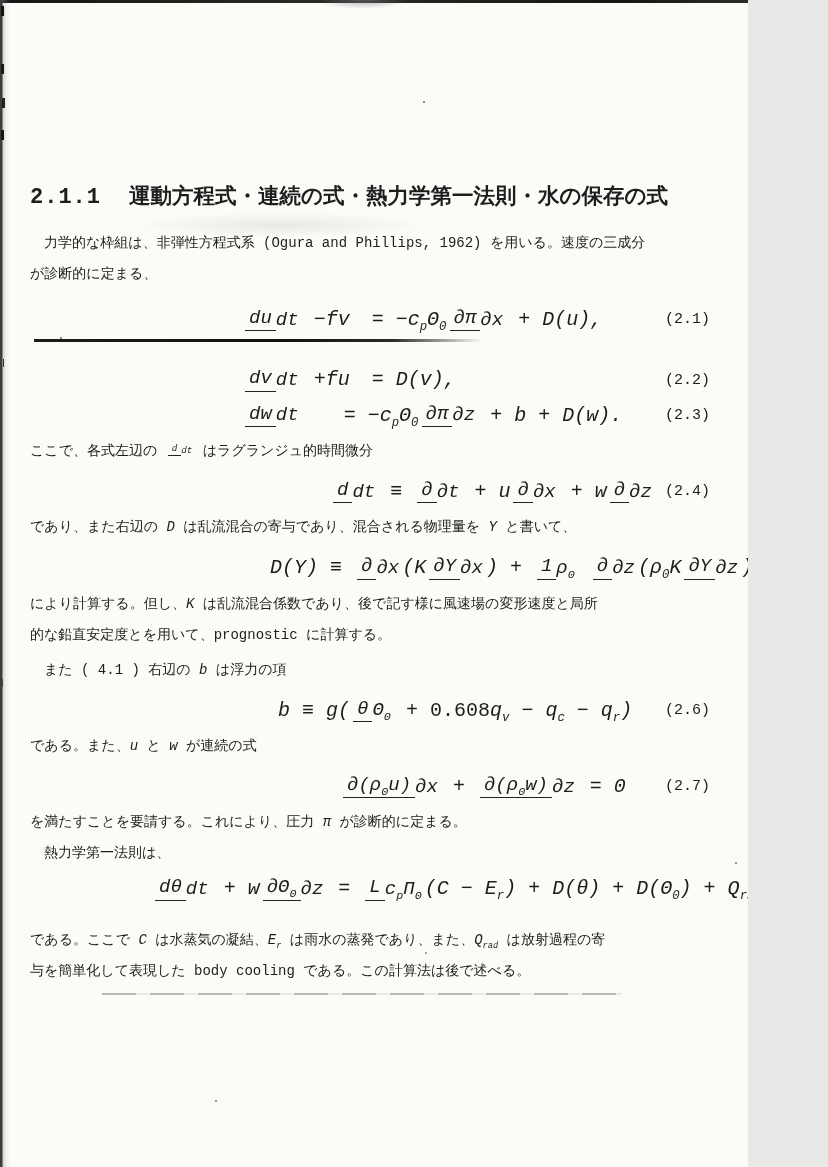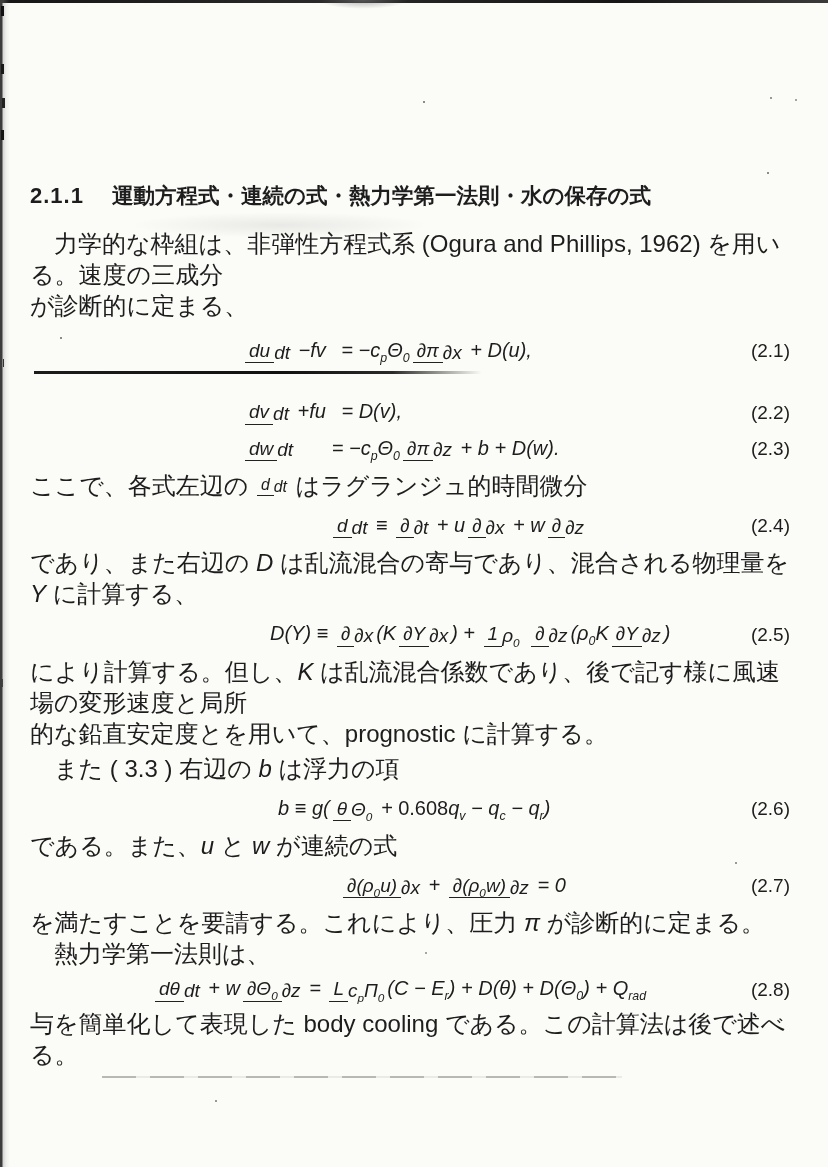--- a/index.html
+++ b/index.html
@@ -1,22 +1,22 @@
 <!DOCTYPE html>
 <html lang="ja"><head>
 <meta charset="utf-8">
 <style>
   html,body{margin:0;padding:0;background:#e8e8e6;}
   .page{
     position:relative;
-    width:828px;height:1167px;
+    width:748px;height:1167px;
     background:#fbfbf8;
     overflow:hidden;
     color:#1d1d1d;
-    font-family:Liberation Sans, sans-serif;
+    font-family:Liberation Mono, monospace;
   }
   
   .top-edge{position:absolute;top:0;left:0;width:828px;height:3px;
     background:linear-gradient(90deg,#161616 0%,#2a2a2a 40%,#161616 75%,#3a3a3a 100%);}
   .top-blob{position:absolute;top:0;left:318px;width:90px;height:9px;border-radius:0 0 50% 50%;
     background:radial-gradient(ellipse at center top,rgba(120,120,120,.55),rgba(120,120,120,0) 70%);}
   .left-edge{position:absolute;top:0;left:0;width:10px;height:1167px;
     background:linear-gradient(90deg,#3c3c3c 0,#3c3c3c 2px,rgba(140,140,140,.35) 3px,rgba(170,170,170,.15) 6px,rgba(170,170,170,0) 10px);}
   .left-marks{position:absolute;left:1px;top:6px;width:3px;height:10px;background:#111;
     box-shadow:0 58px 0 0 #191919, 1px 92px 0 0 #222, 0 124px 0 0 #151515, 1px 352px 0 -1px #333, 0 672px 0 -1px #444;}
@@ -25,47 +25,47 @@
       672px -75px 0 0 #666, 755px 75px 0 0 #555, -35px 90px 0 0 #666,
       640px 615px 0 0 #777, 330px 705px 0 0 #888, 745px 225px 0 0 #999, 120px 853px 0 0 #777;}
   .smudge{position:absolute;left:130px;top:212px;width:300px;height:26px;
     background:radial-gradient(ellipse at center,rgba(120,120,120,.14),rgba(120,120,120,0) 70%);}
   
   .content{position:relative;padding:181px 30px 0 30px;}
   .heading{font-weight:bold;margin:0 0 18px 0;white-space:nowrap;}
   .h-num{font-size:22px;letter-spacing:1px;margin-right:28px;}
   .h-title{font-size:21.5px;}
   .para{margin:0 0 4px 0;}
-  .line{line-height:31px;font-size:24px;min-height:31px;}
+  .line{line-height:31px;font-size:14px;min-height:31px;}
   .t{font-style:normal;}
   .mi{font-style:italic;}
   .mr{font-style:normal;}
   sub.ms{font-size:.62em;font-style:italic;line-height:0;}
   
   .frac{display:inline-flex;flex-direction:row;align-items:center;
     vertical-align:middle;margin:0 3px;line-height:1.12;font-size:.95em;}
   .frac>.num{display:block;border-bottom:1.6px solid #222;padding:0 4px 1px;}
   .frac>.den{display:block;padding-top:1px;}
   .para .frac{font-size:.66em;line-height:1.05;margin:0 2px;transform:translateY(-1px);}
   
   .eq-row{display:flex;align-items:center;margin:13px 0 9px;font-size:20px;}
   .eq-body{font-style:italic;white-space:nowrap;}
-  .eq-num{margin-left:auto;font-style:normal;font-size:19px;padding-right:8px;}
+  .eq-num{margin-left:auto;font-style:normal;font-size:15px;padding-right:8px;}
   [data-eqid="2.1"] .eq-body{margin-left:212px}
   [data-eqid="2.2"] .eq-body{margin-left:212px}
   [data-eqid="2.3"] .eq-body{margin-left:212px}
   [data-eqid="2.4"] .eq-body{margin-left:300px}
   [data-eqid="2.5"] .eq-body{margin-left:240px}
   [data-eqid="2.6"] .eq-body{margin-left:248px}
   [data-eqid="2.7"] .eq-body{margin-left:310px}
   [data-eqid="2.8"] .eq-body{margin-left:122px}
   [data-eqid="2.1"]{margin-top:18px;margin-bottom:8px;}
   [data-eqid="2.2"]{margin-top:26px;margin-bottom:2px;justify-content:flex-end;}
   [data-eqid="2.3"]{margin-top:12px;}
-  [data-eqid="2.8"]{margin-top:8px;margin-bottom:6px;justify-content:center;}
+  [data-eqid="2.8"]{margin-top:8px;margin-bottom:24px;}
   
   .rule{border:0;padding:0;}
   .rule.heavy{height:3px;width:448px;margin:4px 0 24px 4px;
     background:linear-gradient(90deg,#1c1c1c 0%,#111 55%,#2a2a2a 80%,rgba(40,40,40,.35) 93%,rgba(40,40,40,0) 100%);}
   .rule.faint{height:2px;width:520px;margin:6px 0 0 72px;opacity:.5;
     background:repeating-linear-gradient(90deg,rgba(60,60,60,.7) 0 34px,rgba(60,60,60,.18) 34px 48px);}
 </style>
 </head>
 <body>
 
@@ -126,21 +126,21 @@
           </span><span class="mi"> + u</span><span class="frac">
             <span class="num"><span class="mi">∂</span></span>
             <span class="den"><span class="mi">∂x</span></span>
           </span><span class="mi"> + w</span><span class="frac">
             <span class="num"><span class="mi">∂</span></span>
             <span class="den"><span class="mi">∂z</span></span>
           </span></div>
         <div class="eq-num">(2.4)</div>
       </div>
       <div class="para">
-        <div class="line"><span class="t">であり、また右辺の </span><span class="mi">D</span><span class="t"> は乱流混合の寄与であり、混合される物理量を </span><span class="mi">Y</span><span class="t"> に計算する、</span></div>
+        <div class="line"><span class="t">であり、また右辺の </span><span class="mi">D</span><span class="t"> は乱流混合の寄与であり、混合される物理量を </span><span class="mi">Y</span><span class="t"> と書いて、</span></div>
       </div>
       <div class="eq-row" data-eqid="2.5">
         <div class="eq-body"><span class="mi">D(Y) ≡ </span><span class="frac">
             <span class="num"><span class="mi">∂</span></span>
             <span class="den"><span class="mi">∂x</span></span>
           </span><span class="mi">(K</span><span class="frac">
             <span class="num"><span class="mi">∂Y</span></span>
             <span class="den"><span class="mi">∂x</span></span>
           </span><span class="mi">) + </span><span class="frac">
             <span class="num"><span class="mi">1</span></span>
@@ -152,21 +152,21 @@
             <span class="num"><span class="mi">∂Y</span></span>
             <span class="den"><span class="mi">∂z</span></span>
           </span><span class="mi">)</span></div>
         <div class="eq-num">(2.5)</div>
       </div>
       <div class="para">
         <div class="line"><span class="t">により計算する。但し、</span><span class="mi">K</span><span class="t"> は乱流混合係数であり、後で記す様に風速場の変形速度と局所</span></div>
         <div class="line"><span class="t">的な鉛直安定度とを用いて、</span><span class="mr">prognostic</span><span class="t"> に計算する。</span></div>
       </div>
       <div class="para">
-        <div class="line"><span class="t">　また ( 3.3 ) 右辺の </span><span class="mi">b</span><span class="t"> は浮力の項</span></div>
+        <div class="line"><span class="t">　また ( 4.1 ) 右辺の </span><span class="mi">b</span><span class="t"> は浮力の項</span></div>
       </div>
       <div class="eq-row" data-eqid="2.6">
         <div class="eq-body"><span class="mi">b ≡ g(</span><span class="frac">
             <span class="num"><span class="mi">θ</span></span>
             <span class="den"><span class="mi">Θ</span><sub class="ms">0</sub></span>
           </span><span class="mi"> + </span><span class="mr">0.608</span><span class="mi">q</span><sub class="ms">v</sub><span class="mi"> − q</span><sub class="ms">c</sub><span class="mi"> − q</span><sub class="ms">r</sub><span class="mi">)</span></div>
         <div class="eq-num">(2.6)</div>
       </div>
       <div class="para">
         <div class="line"><span class="t">である。また、</span><span class="mi">u</span><span class="t"> と </span><span class="mi">w</span><span class="t"> が連続の式</span></div>
@@ -192,17 +192,18 @@
           </span><span class="mi"> + w</span><span class="frac">
             <span class="num"><span class="mi">∂Θ</span><sub class="ms">0</sub></span>
             <span class="den"><span class="mi">∂z</span></span>
           </span><span class="mi"> = </span><span class="frac">
             <span class="num"><span class="mi">L</span></span>
             <span class="den"><span class="mi">c</span><sub class="ms">p</sub><span class="mi">Π</span><sub class="ms">0</sub></span>
           </span><span class="mi">(C − E</span><sub class="ms">r</sub><span class="mi">) + D(θ) + D(Θ</span><sub class="ms">0</sub><span class="mi">) + Q</span><sub class="ms">rad</sub></div>
         <div class="eq-num">(2.8)</div>
       </div>
       <div class="para">
+        <div class="line"><span class="t">である。ここで </span><span class="mi">C</span><span class="t"> は水蒸気の凝結、</span><span class="mi">E</span><sub class="ms">r</sub><span class="t"> は雨水の蒸発であり、また、</span><span class="mi">Q</span><sub class="ms">rad</sub><span class="t"> は放射過程の寄</span></div>
         <div class="line"><span class="t">与を簡単化して表現した </span><span class="mr">body cooling</span><span class="t"> である。この計算法は後で述べる。</span></div>
       </div>
       <div class="rule faint"></div>
     </div>
 </div>
 
 </body></html>

